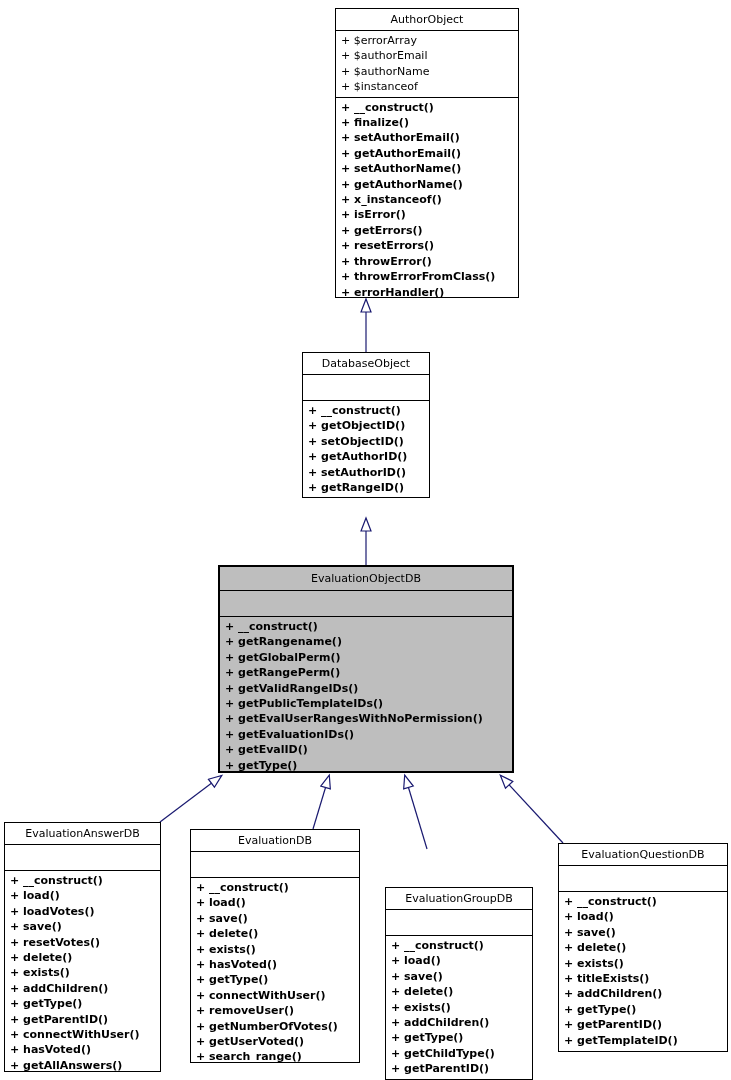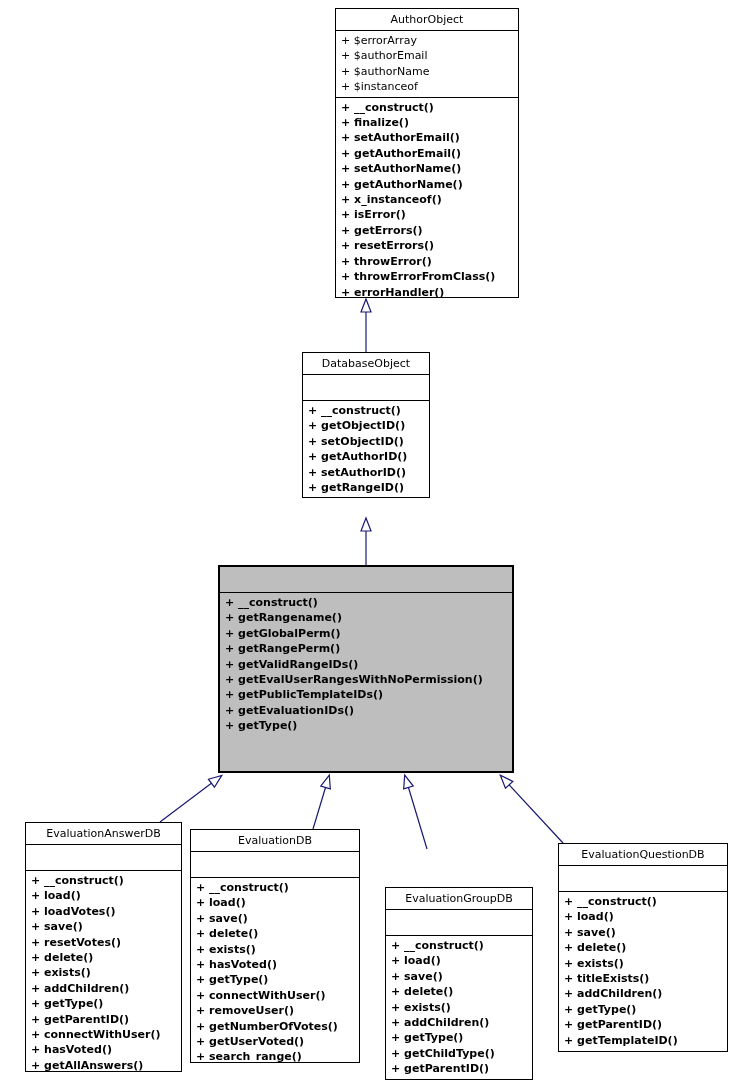--- a/index.html
+++ b/index.html
@@ -46,21 +46,21 @@
     font-weight: bold;
   }
   .uml-line {
     line-height: 15.4px;
     white-space: nowrap;
   }
   
   #box-author   { left: 291px; top: 8px;   width: 184px; height: 290px; margin-left: 44px; }
   #box-database { left: 302px; top: 352px; width: 128px; height: 146px; }
   #box-evalobj  { left: 218px; top: 565px; width: 296px; height: 208px; }
-  #box-answer   { left: 25px;   top: 822px; width: 157px; height: 250px; }
+  #box-answer   { left: 4px;   top: 822px; width: 157px; height: 250px; }
   #box-eval     { left: 190px; top: 829px; width: 170px; height: 234px; justify-content: space-between; }
   #box-group    { left: 385px; top: 849px; width: 148px; height: 193px; margin-top: 38px; }
   #box-question { left: 558px; top: 843px; width: 170px; height: 209px; }
 </style>
 </head>
 <body>
 
 <svg id="edge-layer" viewBox="0 0 731 1080" xmlns="http://www.w3.org/2000/svg">
   <defs>
     <marker id="tri" markerUnits="userSpaceOnUse" markerWidth="16" markerHeight="14" refX="13" refY="6" orient="auto">
@@ -115,33 +115,35 @@
       <div class="uml-line">+ getObjectID()</div>
       <div class="uml-line">+ setObjectID()</div>
       <div class="uml-line">+ getAuthorID()</div>
       <div class="uml-line">+ setAuthorID()</div>
       <div class="uml-line">+ getRangeID()</div>
       <div class="uml-line">+ setRangeID()</div>
     </div>
 </div>
 
 <div class="uml-box highlight" id="box-evalobj">
+  <div class="uml-title">EvaluationObjectDB</div>
   <div class="uml-attrs">
     
   </div>
   <div class="uml-methods">
 
   <div class="uml-line">+ __construct()</div>
       <div class="uml-line">+ getRangename()</div>
       <div class="uml-line">+ getGlobalPerm()</div>
       <div class="uml-line">+ getRangePerm()</div>
       <div class="uml-line">+ getValidRangeIDs()</div>
+      <div class="uml-line">+ getPublicTemplateIDs()</div>
       <div class="uml-line">+ getEvalUserRangesWithNoPermission()</div>
-      <div class="uml-line">+ getPublicTemplateIDs()</div>
       <div class="uml-line">+ getEvaluationIDs()</div>
+      <div class="uml-line">+ getEvalID()</div>
       <div class="uml-line">+ getType()</div>
     </div>
 </div>
 
 <div class="uml-box" id="box-answer">
   <div class="uml-title">EvaluationAnswerDB</div>
   <div class="uml-attrs">
     
   </div>
   <div class="uml-methods">

